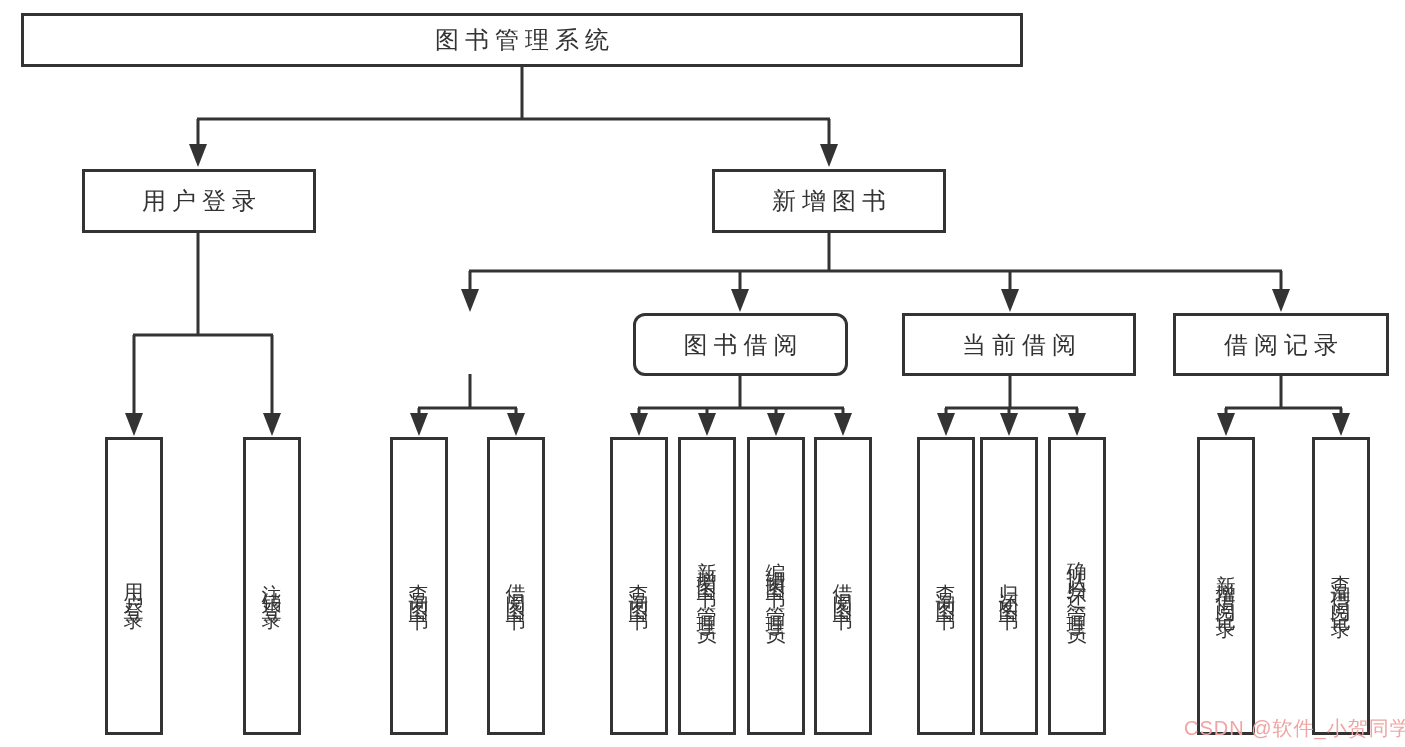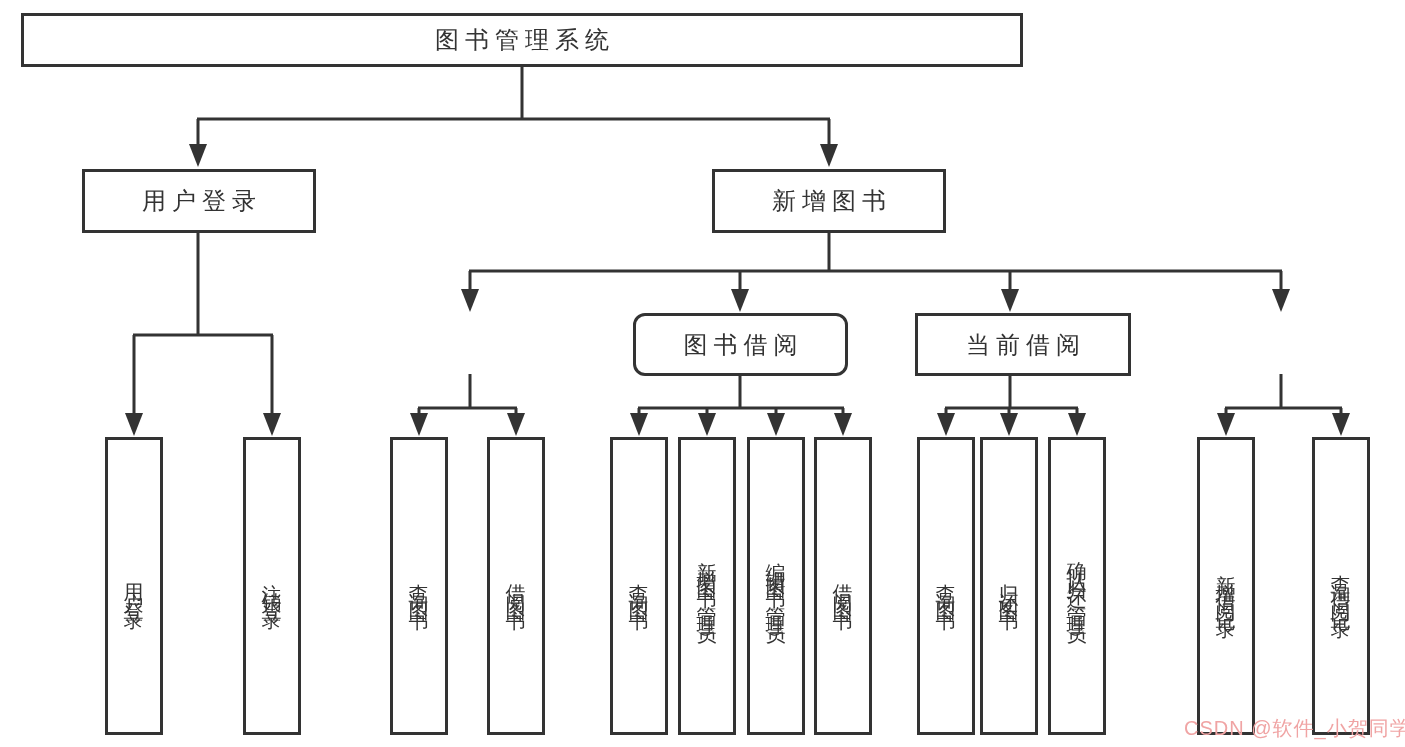--- a/index.html
+++ b/index.html
@@ -109,22 +109,25 @@
   <div class="node hbox" style="left:82px; top:169px; width:234px; height:64px;">
     <span>用户登录</span>
   </div>
   <div class="node hbox" style="left:712px; top:169px; width:234px; height:64px;">
     <span>新增图书</span>
   </div>
 
   <div class="node hbox" style="left:633px; top:313px; width:215px; height:63px;border-radius:12px;">
     <span>图书借阅</span>
   </div>
-  <div class="node hbox" style="left:902px; top:313px; width:216px; height:63px;margin-left:13px;">
+  <div class="node hbox" style="left:902px; top:313px; width:234px; height:63px;">
     <span>当前借阅</span>
+  </div>
+  <div class="node hbox" style="left:1173px; top:313px; width:216px; height:63px;">
+    <span>借阅记录</span>
   </div>
 
   <div class="node vbox" style="left:105px; top:437px; width:58px; height:298px;">
     <span class="vtext">用户登录</span>
   </div>
   <div class="node vbox" style="left:243px; top:437px; width:58px; height:298px;">
     <span class="vtext">注销登录</span>
   </div>
 
   <div class="node vbox" style="left:390px; top:437px; width:58px; height:298px;">

